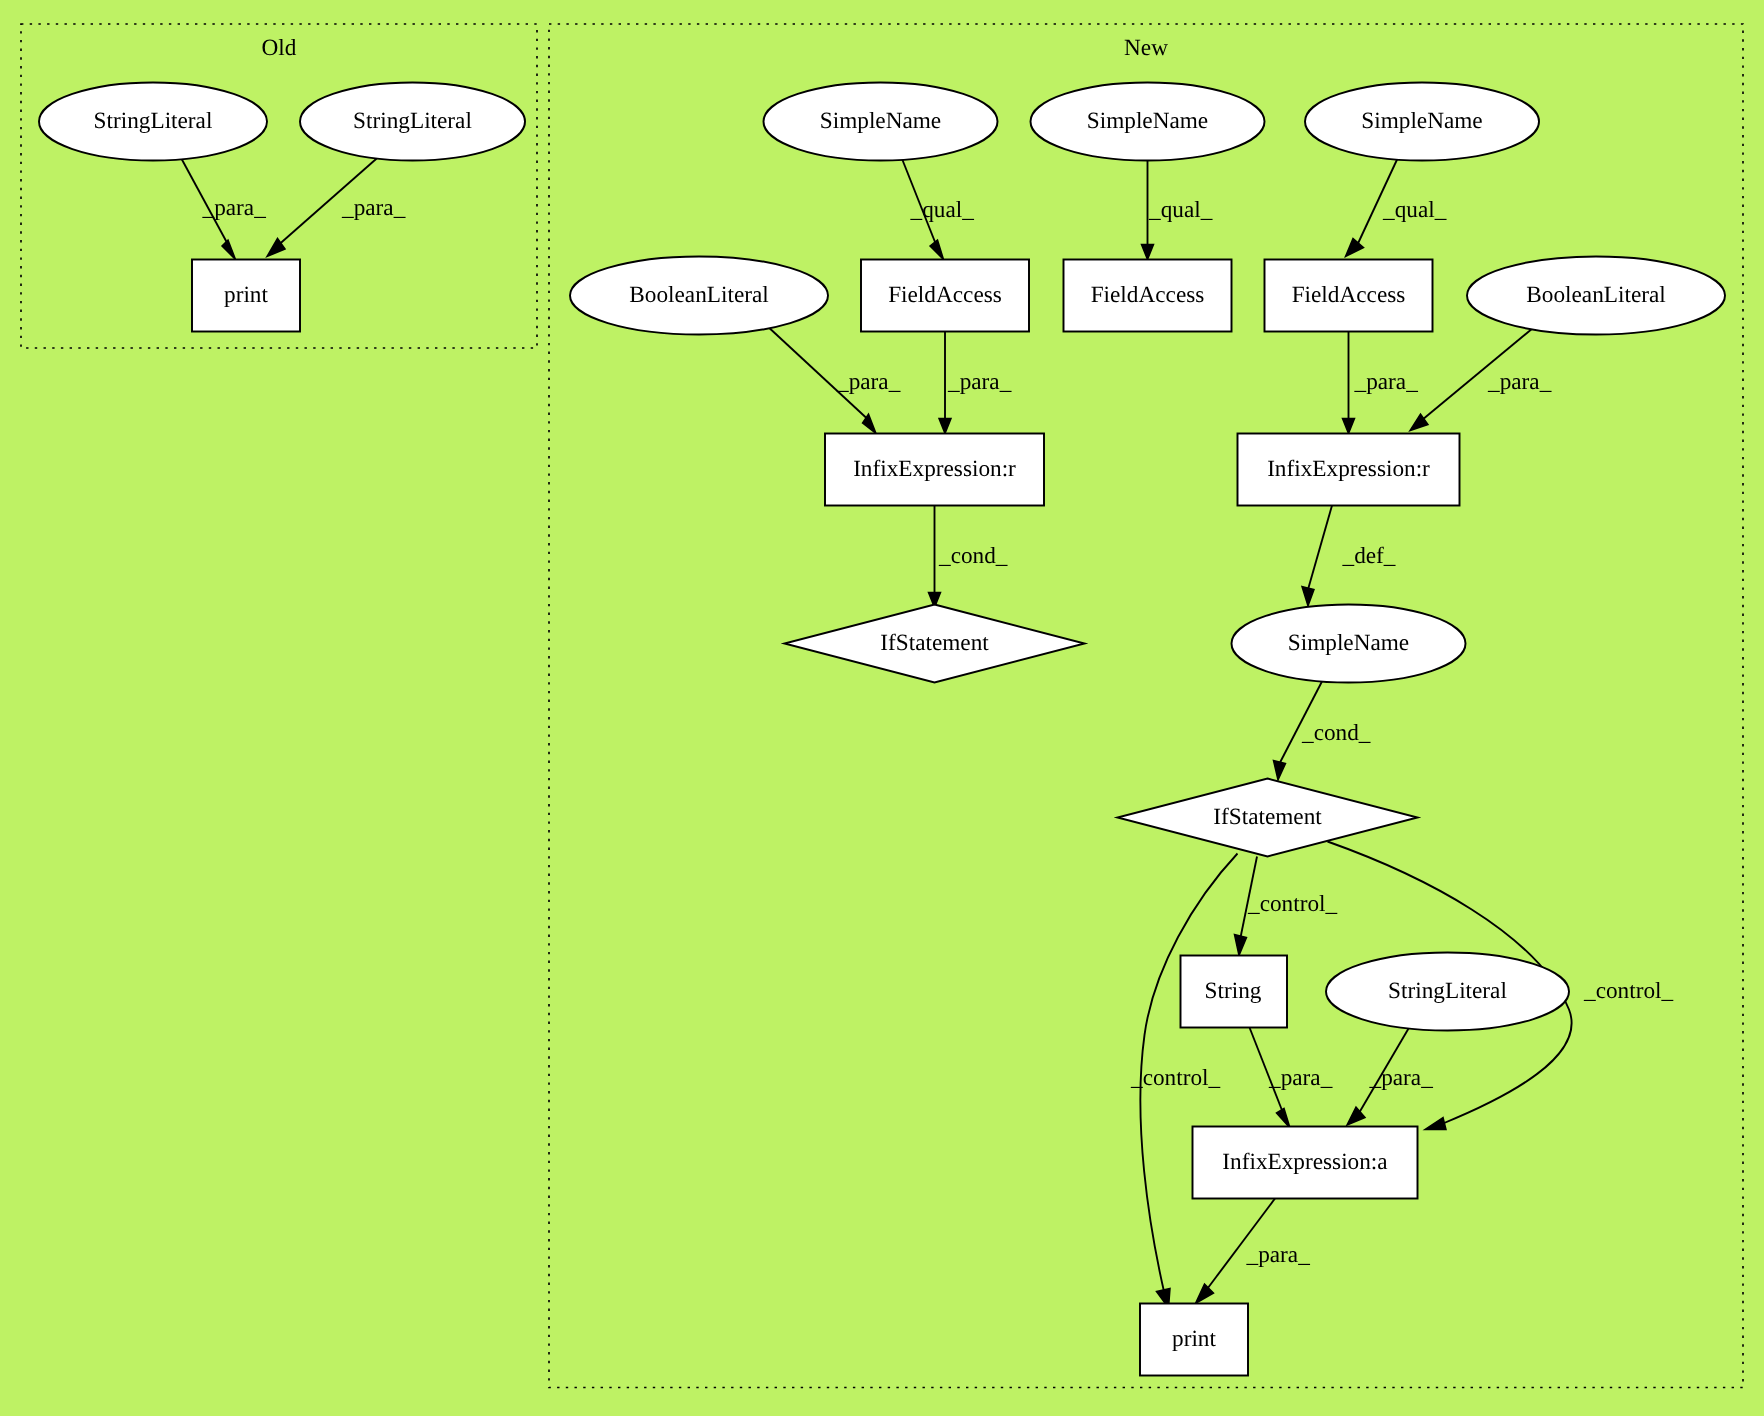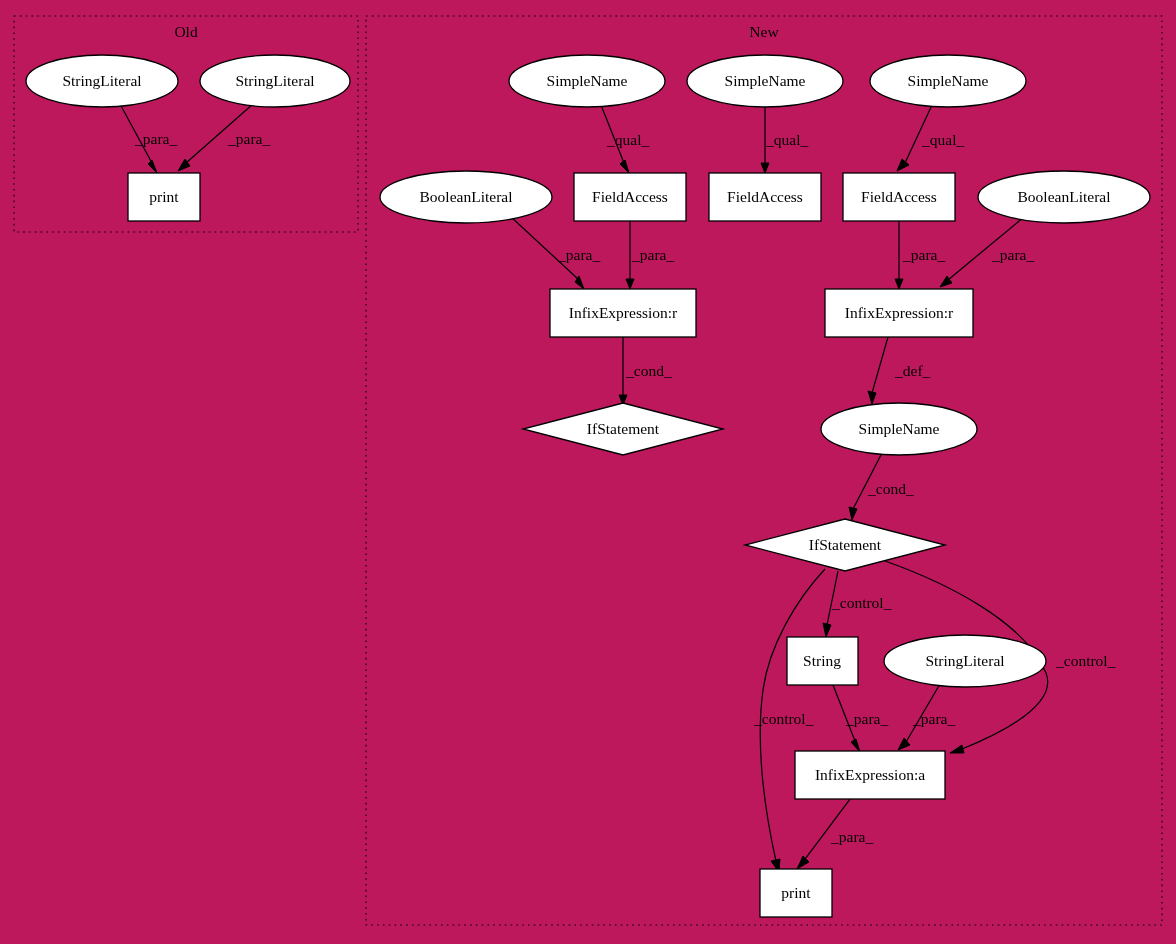--- a/index.html
+++ b/index.html
@@ -7,21 +7,21 @@
     padding: 0;
     background: #ffffff;
   }
   body {
     font-family: "Liberation Serif", "DejaVu Serif", serif;
   }
   #canvas {
     position: relative;
     width: 1176px;
     height: 944px;
-    background: #be185d;
+    background: #bef264;
     overflow: hidden;
   }
   #graph-svg {
     position: absolute;
     left: 0;
     top: 0;
   }
   .cluster-rect {
     fill: none;
     stroke: #000000;

